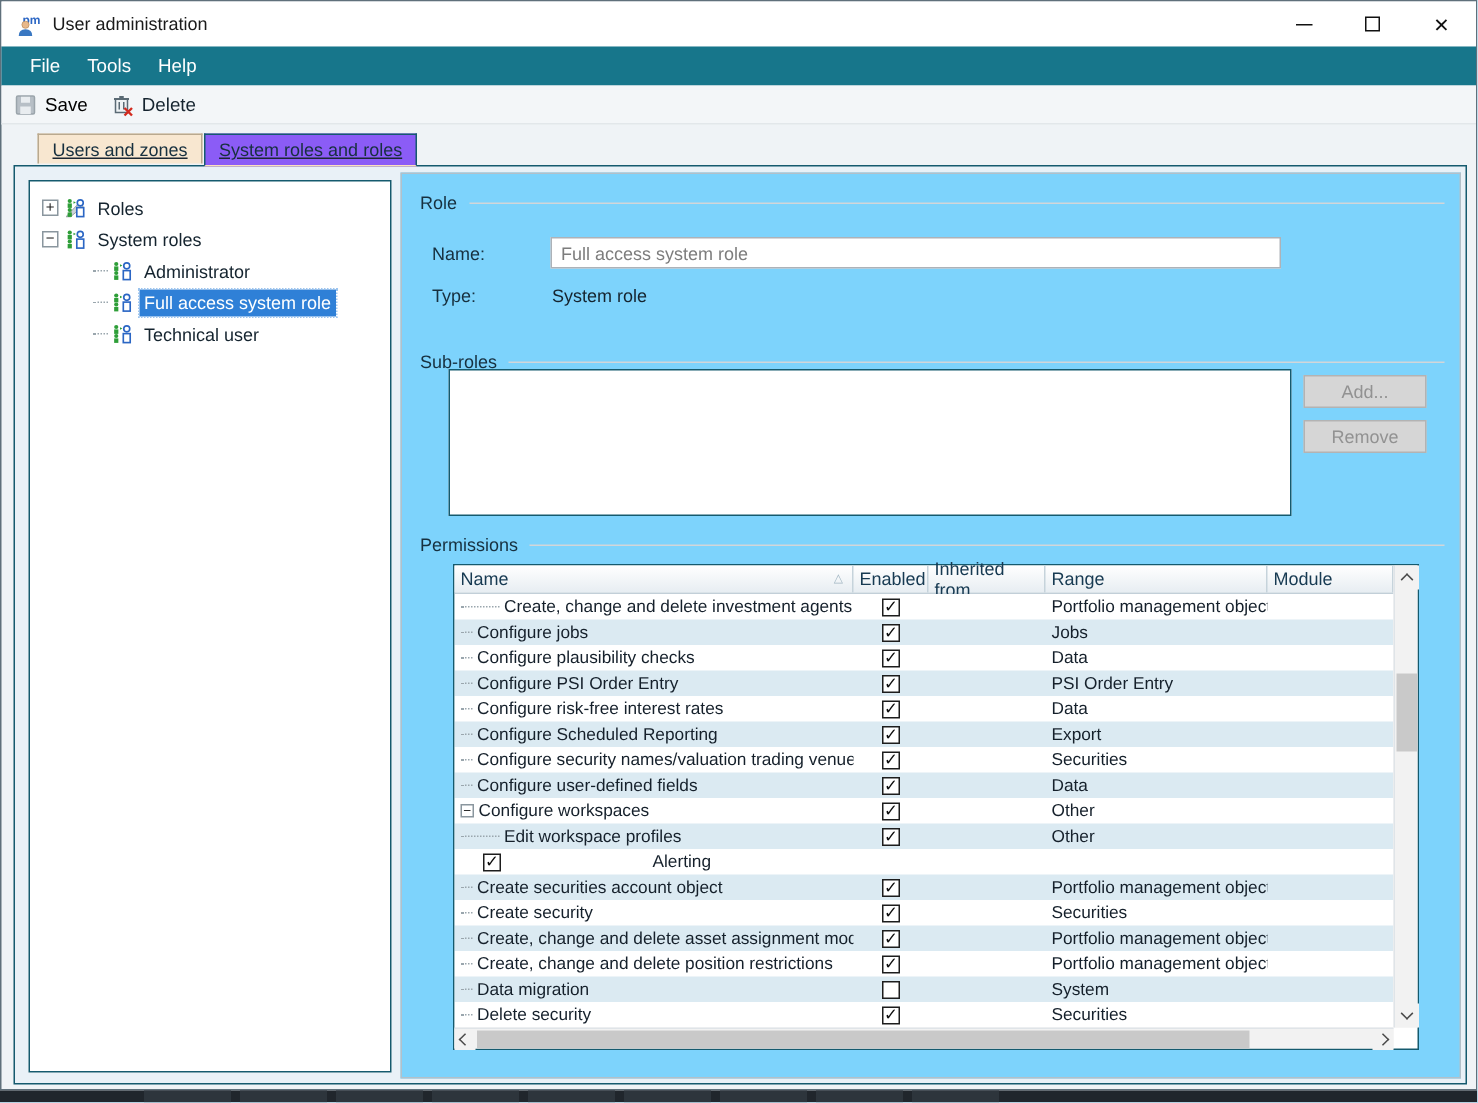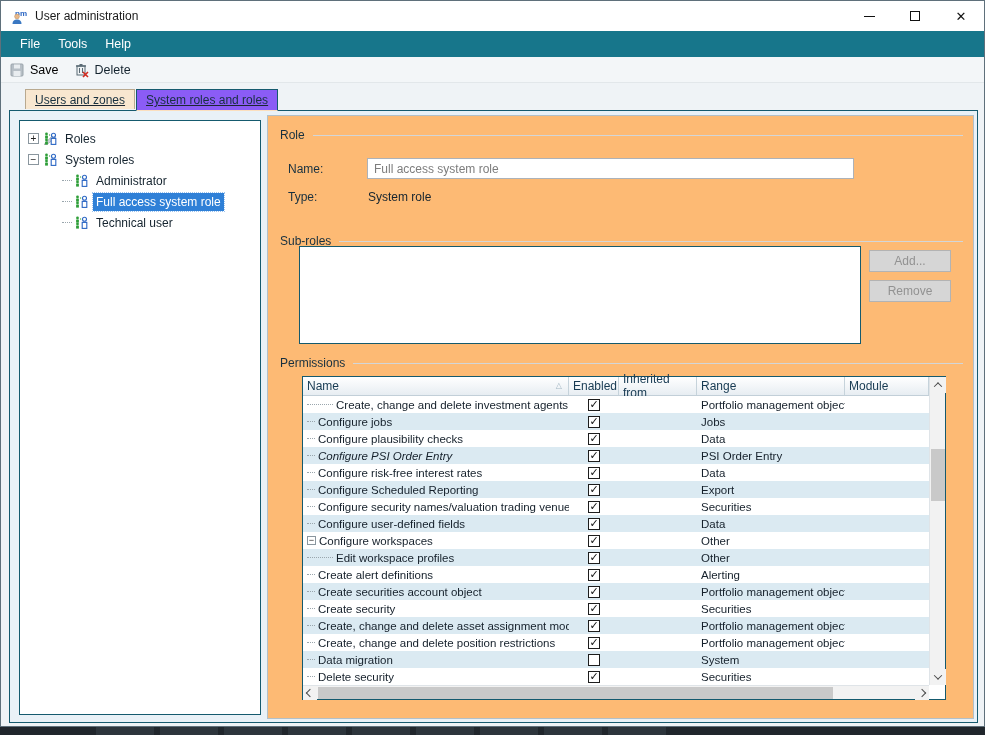--- a/index.html
+++ b/index.html
@@ -37,21 +37,21 @@
   
   .tree-panel { position:absolute; left:9px; top:9px; width:242px; height:595px; background:#ffffff; border:1px solid #155a6e; padding-top:7px; }
   .tree-item { height:21px; display:flex; align-items:center; position:relative; }
   .tree-expander { width:11px; height:11px; border:1px solid #8a969e; background:#fff; display:flex; align-items:center; justify-content:center; font-size:10px; line-height:9px; color:#222; margin-right:5px; flex:0 0 auto; }
   .tree-stub { width:10px; border-bottom:1px dotted #9aa6ad; margin-right:3px; flex:0 0 auto; }
   .tree-icon { margin-right:5px; flex:0 0 auto; }
   .tree-label { padding:2px 3px; white-space:nowrap; color:#15242f; }
   .tree-label.selected { background:#2f80d7; color:#ffffff; outline:1px dotted #9cc4ee; }
 
   
-  .right-panel { position:absolute; left:257px; top:4px; width:707px; height:604px; background:#fdba74; border:1px solid #b2c0c9; }
+  .right-panel { position:absolute; left:257px; top:4px; width:707px; height:604px; background:#7dd3fc; border:1px solid #b2c0c9; }
   .group-head { position:absolute; display:flex; align-items:center; width:683px; }
   .group-label { color:#17303f; margin-right:8px; white-space:nowrap; }
   .group-line { flex:1; height:1px; background:#d2d6d9; }
 
   .fld-label { position:absolute; color:#17303f;text-align:right; }
   .name-input { position:absolute; left:99px; top:42px; width:487px; height:21px; border:1px solid #adb2b8; background:#fff; color:#7d7d7d; font-size:12px; padding:0 6px; font-family:inherit; }
   .type-value { position:absolute; left:100px; top:74px; color:#15242f; }
 
   .subroles-list { position:absolute; left:31px; top:130px; width:562px; height:98px; background:#ffffff; border:1px solid #155a6e; }
   .btn { position:absolute; left:601px; width:82px; height:22px; background:#d6d6d6; border:1px solid #b3b3b3; color:#929292; font-size:12px; display:flex; align-items:center; justify-content:center; }
@@ -255,21 +255,21 @@
                   <span>Configure plausibility checks</span>
                 </div>
                 <div class="pcell" style="width: 50px;">
                   <span class="checkbox checked"></span>
                 </div>
                 <div class="pcell" style="width: 78px;"></div>
                 <div class="pcell" style="width: 148px;">Data</div>
                 <div class="pcell" style="width: 84px;"></div>
               </div>
               <div class="prow alt">
-                <div class="pcell name" style="width: 266px; font-style: italic;">
+                <div class="pcell name" style="width: 266px;">
                   <span class="row-stub" style="width:8px; margin-right:3px;"></span>
                   <span>Configure PSI Order Entry</span>
                 </div>
                 <div class="pcell" style="width: 50px;">
                   <span class="checkbox checked"></span>
                 </div>
                 <div class="pcell" style="width: 78px;"></div>
                 <div class="pcell" style="width: 148px;">PSI Order Entry</div>
                 <div class="pcell" style="width: 84px;"></div>
               </div>
@@ -339,24 +339,20 @@
                   <span>Edit workspace profiles</span>
                 </div>
                 <div class="pcell" style="width: 50px;">
                   <span class="checkbox checked"></span>
                 </div>
                 <div class="pcell" style="width: 78px;"></div>
                 <div class="pcell" style="width: 148px;">Other</div>
                 <div class="pcell" style="width: 84px;"></div>
               </div>
               <div class="prow">
-                <div class="pcell name" style="width: 266px;">
-                  <span class="row-stub" style="width:8px; margin-right:3px;"></span>
-                  <span>Create alert definitions</span>
-                </div>
                 <div class="pcell" style="width: 50px;">
                   <span class="checkbox checked"></span>
                 </div>
                 <div class="pcell" style="width: 78px;"></div>
                 <div class="pcell" style="width: 148px;">Alerting</div>
                 <div class="pcell" style="width: 84px;"></div>
               </div>
               <div class="prow alt">
                 <div class="pcell name" style="width: 266px;">
                   <span class="row-stub" style="width:8px; margin-right:3px;"></span>

